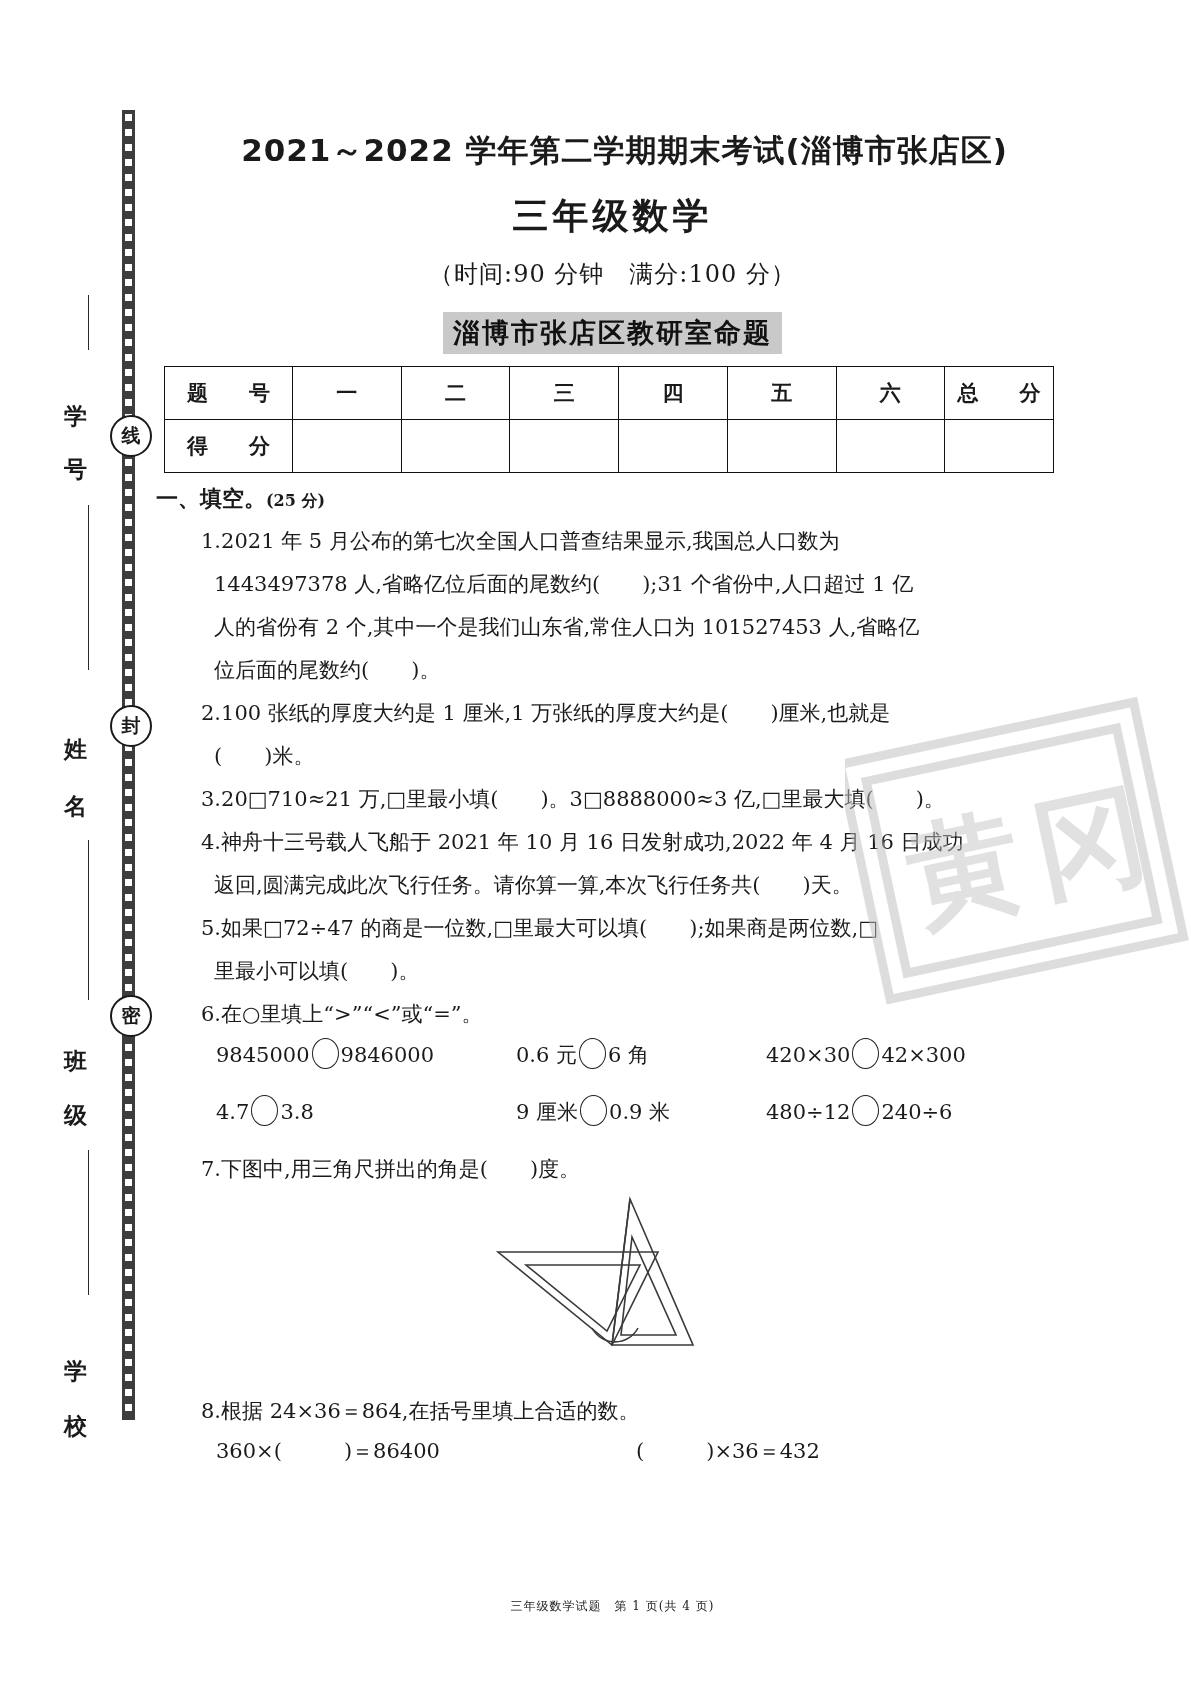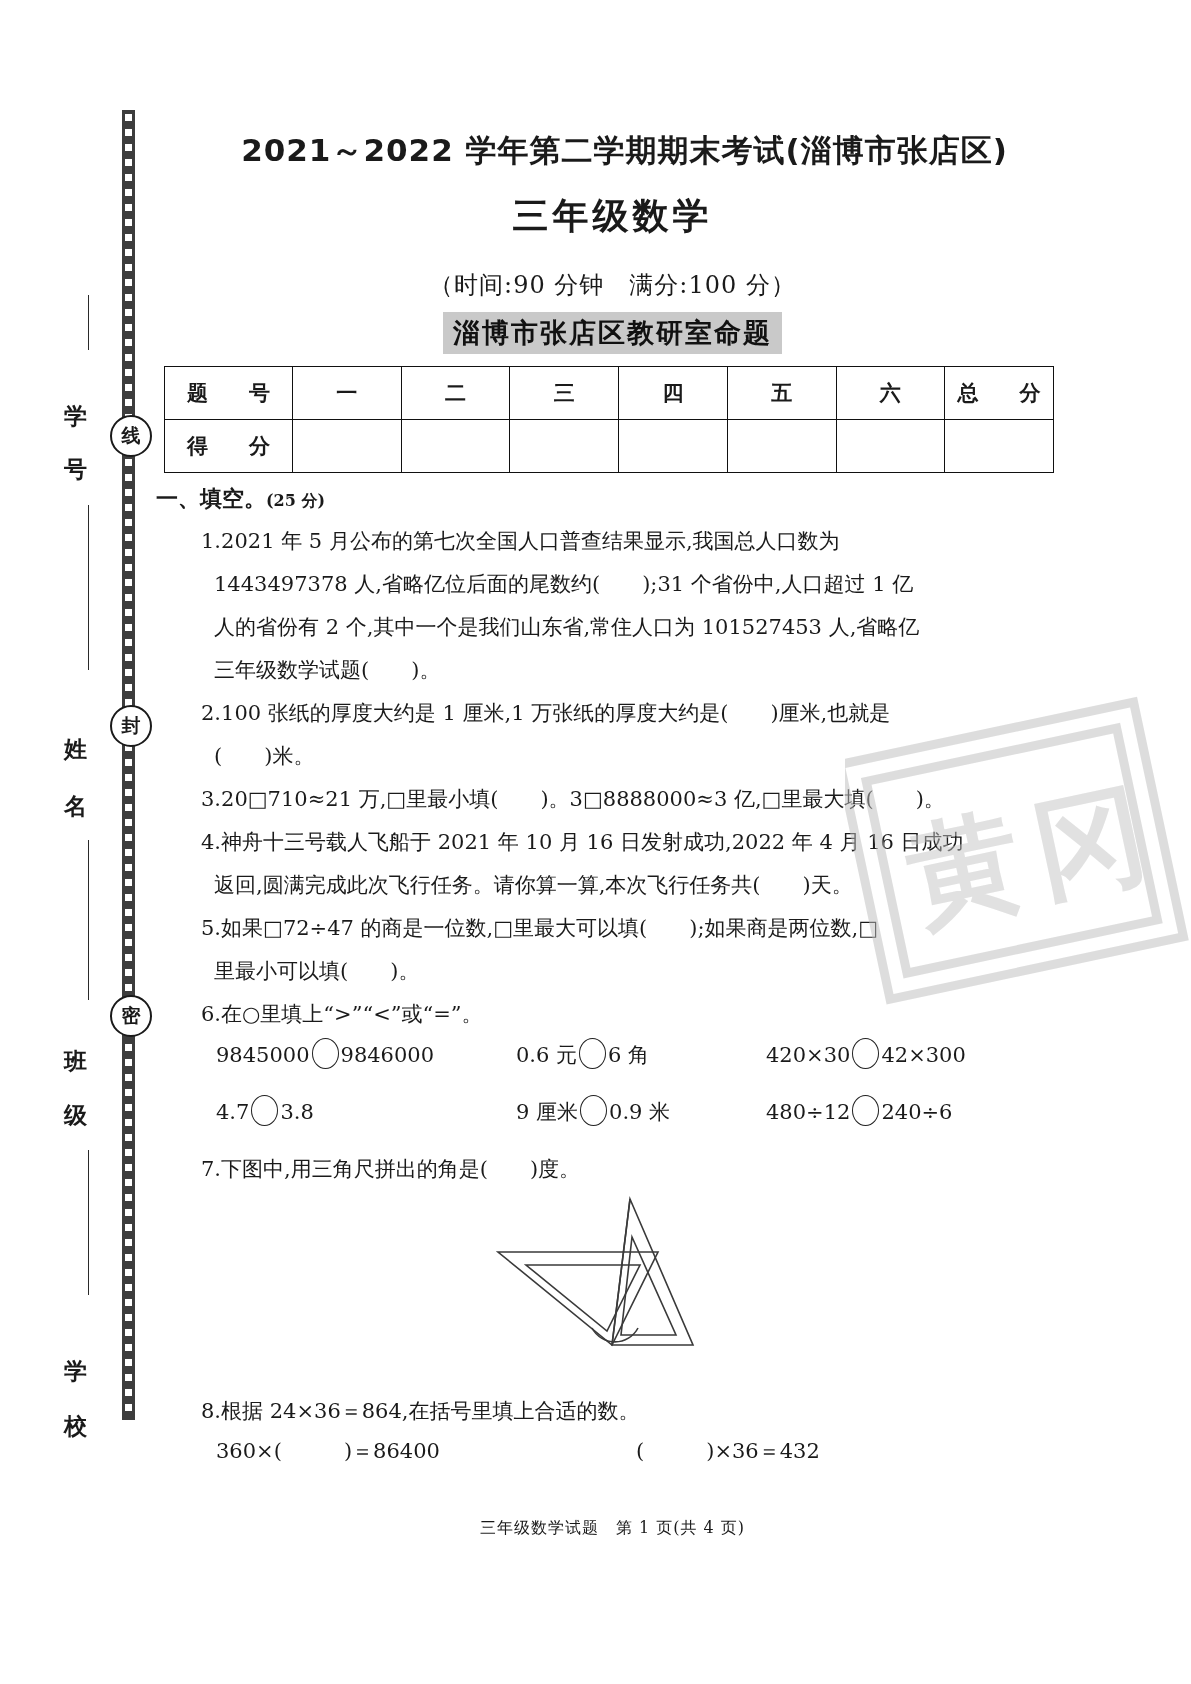--- a/index.html
+++ b/index.html
@@ -60,21 +60,21 @@
   }
   .title-sub {
     position:absolute; left:0; top:192px; width:925px;
     text-align:center;
     font-family:"DejaVu Sans", sans-serif;
     font-weight:bold;
     font-size:36px;
     letter-spacing:4px;
   }
   .title-meta {
-    position:absolute; left:0; top:269px; width:925px;
+    position:absolute; left:0; top:258px; width:925px;
     text-align:center;
     font-size:24px;
     letter-spacing:1px;
   }
   .banner-wrap {
     position:absolute; left:0; top:312px; width:925px; text-align:center;
   }
   .banner {
     display:inline-block;
     background:#c9c9c9;
@@ -136,22 +136,22 @@
 
   .fig { position:relative; height:195px; margin-top:4px; }
 
   .eq-grid {
     margin-left:66px; margin-top:4px;
     display:grid; grid-template-columns:420px auto;
     font-size:21px;
   }
 
   .footer {
-    position:absolute; left:0; top:1518px; width:925px;
-    text-align:center; font-size:16px; letter-spacing:1px;
+    position:absolute; left:0; top:1598px; width:925px;
+    text-align:center; font-size:12px; letter-spacing:1px;
   }
 
   
   #watermark {
     position:absolute; left:845px; top:690px;
     width:360px; height:330px;
     pointer-events:none;
     opacity:.5;
   }
 </style>
@@ -304,21 +304,21 @@
   <div class="content">
 
     <div class="sec-head">
       <span>一、填空。</span><span class="pts">(25 分)</span>
     </div>
 
     <div class="q">
       <span class="ind"><span>1.</span><span>2021 年 5 月公布的第七次全国人口普查结果显示,我国总人口数为</span></span>
       <span class="hang">1443497378 人,省略亿位后面的尾数约(　　);31 个省份中,人口超过 1 亿</span>
       <span class="hang">人的省份有 2 个,其中一个是我们山东省,常住人口为 101527453 人,省略亿</span>
-      <span class="hang">三年级数学试题(　　)。</span>
+      <span class="hang">位后面的尾数约(　　)。</span>
     </div>
 
     <div class="q">
       <span class="ind"><span>2.</span><span>100 张纸的厚度大约是 1 厘米,1 万张纸的厚度大约是(　　)厘米,也就是</span></span>
       <span class="hang">(　　)米。</span>
     </div>
 
     <div class="q">
       <span class="ind"><span>3.</span><span>20□710≈21 万,□里最小填(　　)。3□8888000≈3 亿,□里最大填(　　)。</span></span>
     </div>

